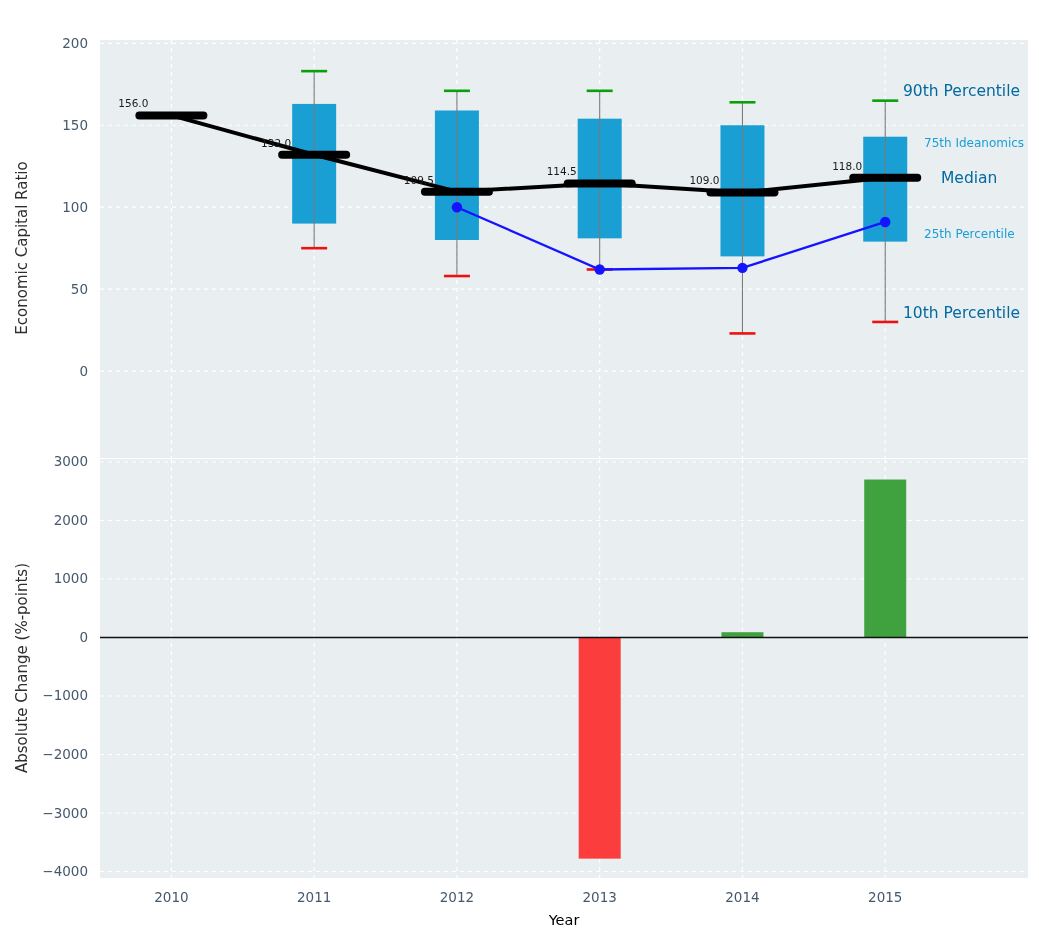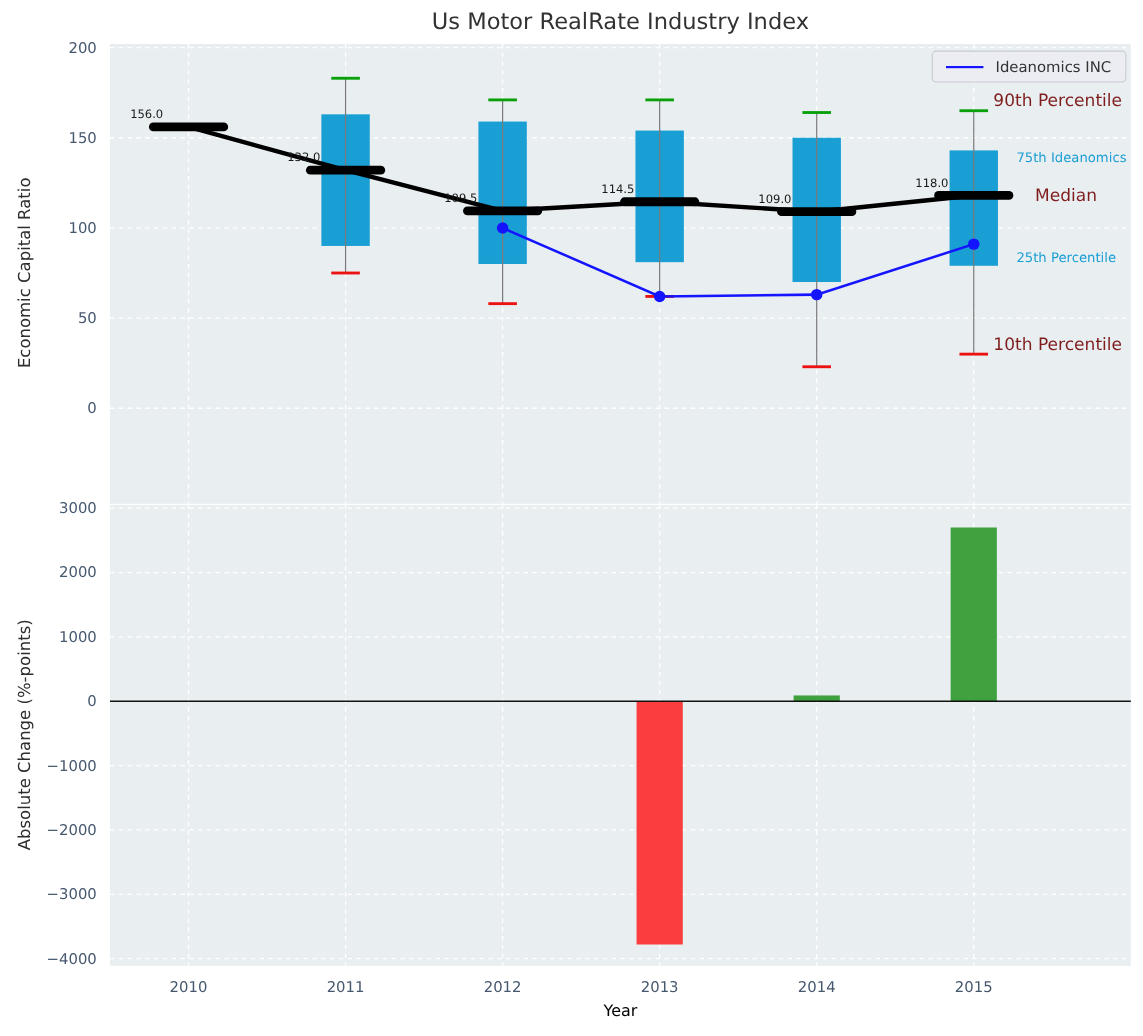--- a/index.html
+++ b/index.html
@@ -25,21 +25,21 @@
     font-size:14.5px;color:#000000;
   }
   .legend{
     position:absolute;left:847px;top:46px;width:177px;height:29px;box-sizing:border-box;
     background:rgba(234,237,243,0.88);border:1px solid #c9ccd3;border-radius:4px;
     display:flex;align-items:center;
   }
   .legend-line{width:34px;height:0;border-top:2.6px solid #1414ff;margin-left:12px;flex:none;}
   .legend-text{margin-left:11px;font-size:13.5px;color:#333333;white-space:nowrap;}
   .pct-label{position:absolute;transform:translateY(-50%);white-space:nowrap;}
-  .pct-large{font-size:15.5px;color:#7f1d1d;}
+  .pct-large{font-size:15.5px;color:#0369a1;}
   .pct-small{font-size:12px;color:#1a9fd4;}
 </style>
 </head>
 <body>
 
 <div class="fig">
   <div class="axes-bg top"></div>
   <div class="axes-bg bottom"></div>
 
   <svg class="overlay" id="chart-svg" width="1039" height="942">
@@ -124,34 +124,29 @@
       <text text-anchor="end" font-size="13.5" fill="#46586e" x="88" y="817.5029321418598">−3000</text>
       <text text-anchor="end" font-size="13.5" fill="#46586e" x="88" y="876.0061435353252">−4000</text>
       <text x="171.3846153846154" y="902" text-anchor="middle" font-size="13.5" fill="#46586e">2010</text>
       <text x="314.1538461538462" y="902" text-anchor="middle" font-size="13.5" fill="#46586e">2011</text>
       <text x="456.9230769230769" y="902" text-anchor="middle" font-size="13.5" fill="#46586e">2012</text>
       <text x="599.6923076923077" y="902" text-anchor="middle" font-size="13.5" fill="#46586e">2013</text>
       <text x="742.4615384615385" y="902" text-anchor="middle" font-size="13.5" fill="#46586e">2014</text>
       <text x="885.2307692307693" y="902" text-anchor="middle" font-size="13.5" fill="#46586e">2015</text>
     </svg>
 
-  <div class="chart-title">Us Motor RealRate Industry Index</div>
 
   <div class="anchor" style="left:22px;top:248px;">
     <span>Economic Capital Ratio</span>
   </div>
   <div class="anchor" style="left:22px;top:668px;">
     <span>Absolute Change (%-points)</span>
   </div>
   <div class="xlabel">Year</div>
 
-  <div class="legend">
-    <span class="legend-line"></span>
-    <span class="legend-text">Ideanomics INC</span>
-  </div>
 
   <div id="pct-labels">
       <div class="pct-label pct-large" style="left: 903px; top: 90.651px;">90th Percentile</div>
       <div class="pct-label pct-small" style="left: 924px; top: 142.714px;">75th Ideanomics</div>
       <div class="pct-label pct-large" style="left: 941px; top: 177.694px;">Median</div>
       <div class="pct-label pct-small" style="left: 924px; top: 233.624px;">25th Percentile</div>
       <div class="pct-label pct-large" style="left: 903px; top: 313px;">10th Percentile</div>
     </div>
 </div>
 

